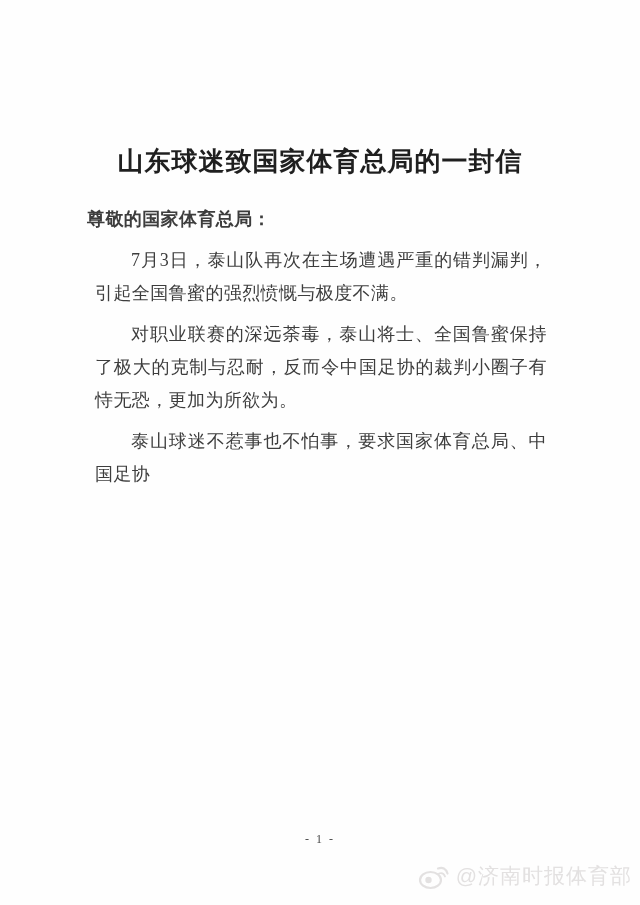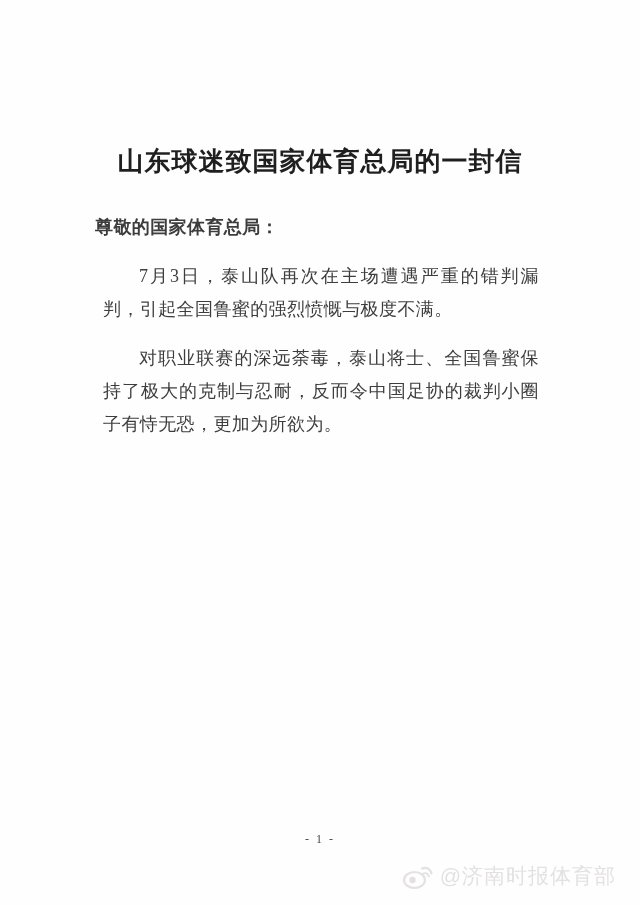--- a/index.html
+++ b/index.html
@@ -32,41 +32,41 @@
     top: 203px;
     left: 87px;
     width: 468px;
     font-size: 18px;
     line-height: 33px;
     color: #3d3d3d;
     letter-spacing: 0.4px;
     text-align: justify;
   }
   .salutation {
-    margin: 8px;
+    margin: 0;
     font-weight: 600;
   }
   .letter-body p.para {
-    margin: 16px;
+    margin: 8px;
     text-indent: 2em;
   }
   .page-number {
     position: absolute;
     top: 832px;
     left: 0;
     width: 640px;
     text-align: center;
     font-size: 12px;
     letter-spacing: 2px;
     color: #4a4a4a;
   }
   .watermark {
     position: absolute;
     top: 862px;
-    right: 24px;
+    right: 8px;
     display: flex;
     align-items: center;
     gap: 5px;
     color: #e3e1e1;
     font-size: 21px;
     font-family: "Liberation Sans", "DejaVu Sans", sans-serif;
     letter-spacing: 1px;
     user-select: none;
   }
   .watermark svg {
@@ -77,20 +77,21 @@
 <body>
 
 <div class="page">
 
   <h1 class="doc-title">山东球迷致国家体育总局的一封信</h1>
 
   <div class="letter-body">
     <p class="salutation">尊敬的国家体育总局：</p>
     <p class="para">7月3日，泰山队再次在主场遭遇严重的错判漏判，引起全国鲁蜜的强烈愤慨与极度不满。</p>
     <p class="para">对职业联赛的深远荼毒，泰山将士、全国鲁蜜保持了极大的克制与忍耐，反而令中国足协的裁判小圈子有恃无恐，更加为所欲为。</p>
+    <p class="para">泰山球迷不惹事也不怕事，要求国家体育总局、中国足协</p>
   </div>
 
   <div class="page-number">- 1 -</div>
 
   <div class="watermark">
     <span>
       <svg width="33" height="27" viewBox="0 0 33 27" aria-hidden="true">
         <ellipse cx="12.5" cy="17" rx="10.5" ry="8" fill="none" stroke="#e3e1e1" stroke-width="2.2"></ellipse>
         <circle cx="10.5" cy="17" r="3.2" fill="#e3e1e1"></circle>
         <path d="M20 5.5 q7 -2.5 9.5 5" fill="none" stroke="#e3e1e1" stroke-width="2.2" stroke-linecap="round"></path>

